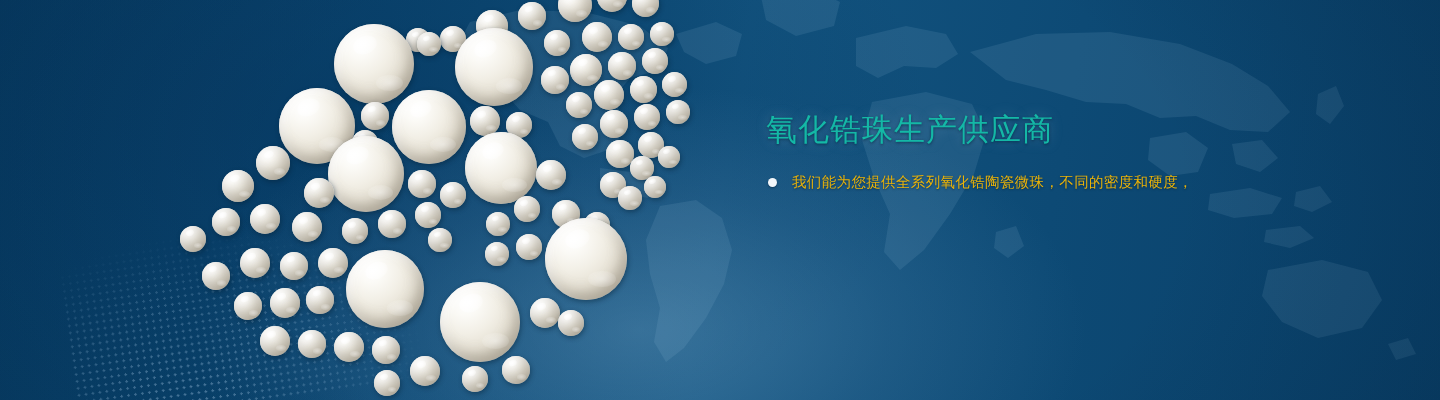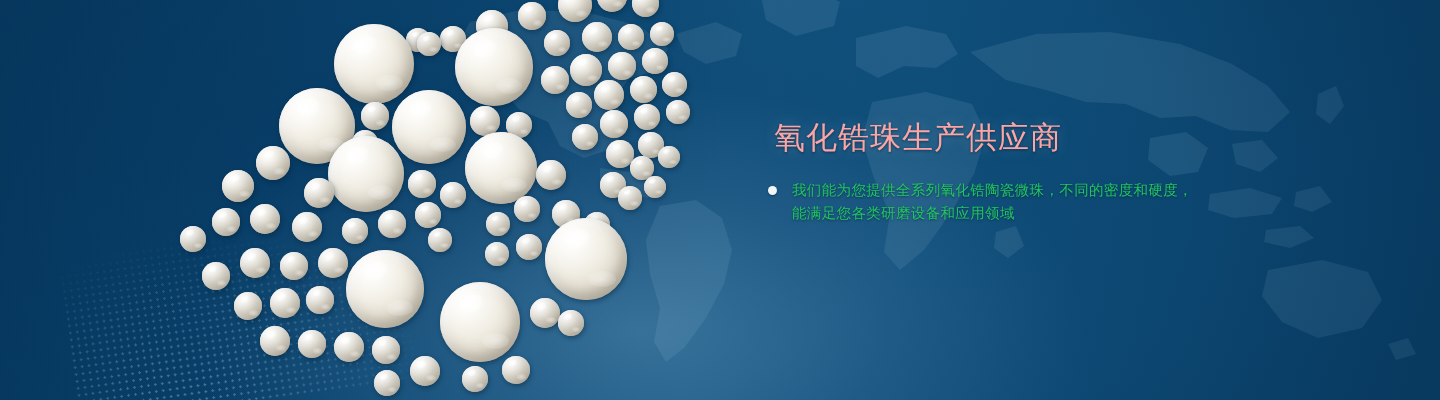--- a/index.html
+++ b/index.html
@@ -65,37 +65,37 @@
     content:"";position:absolute;
     right:14%;bottom:16%;width:34%;height:20%;
     border-radius:50%;
     background:radial-gradient(ellipse at 50% 50%, rgba(255,255,255,.42) 0%, rgba(255,255,255,0) 100%);
   }
   
   .content{
     position:absolute;left:762px;top:106px;width:470px;
   }
   .headline{
-    margin:12px;
+    margin:4px;
     font-size:31px;
     line-height:40px;
     font-weight:400;
-    color:#fca5a5;
+    color:#14b8a6;
     letter-spacing:1px;
     text-shadow:0 1px 3px rgba(3,30,54,.65), 0 0 14px rgba(190,220,245,.25);
   }
   .bullets{
     list-style:none;margin:0;padding:0;
     margin-top:21px;
   }
   .bullet{
     position:relative;
     padding-left:30px;
     margin-bottom:9px;
-    color:#22c55e;
+    color:#eab308;
     font-size:14.5px;
     line-height:23px;
     letter-spacing:.35px;
     text-shadow:0 1px 2px rgba(3,30,54,.55);
   }
   .bullet:last-child{margin-bottom:0;}
   .dot{
     position:absolute;left:6px;top:7px;
     width:9px;height:9px;border-radius:50%;
     background:#f2f6fa;
@@ -244,18 +244,17 @@
     <span class="bead" style="left:534px;top:196px;width:22px;height:22px;"></span>
   </div>
 
   <div class="content">
     <h1 class="headline">氧化锆珠生产供应商</h1>
 
     <ul class="bullets">
       <li class="bullet">
         <span class="dot"></span>
         <span class="bullet-line">我们能为您提供全系列氧化锆陶瓷微珠，不同的密度和硬度，</span>
-        <span class="bullet-line">能满足您各类研磨设备和应用领域</span>
       </li>
     </ul>
   </div>
 
 </div>
 
 </body></html>

